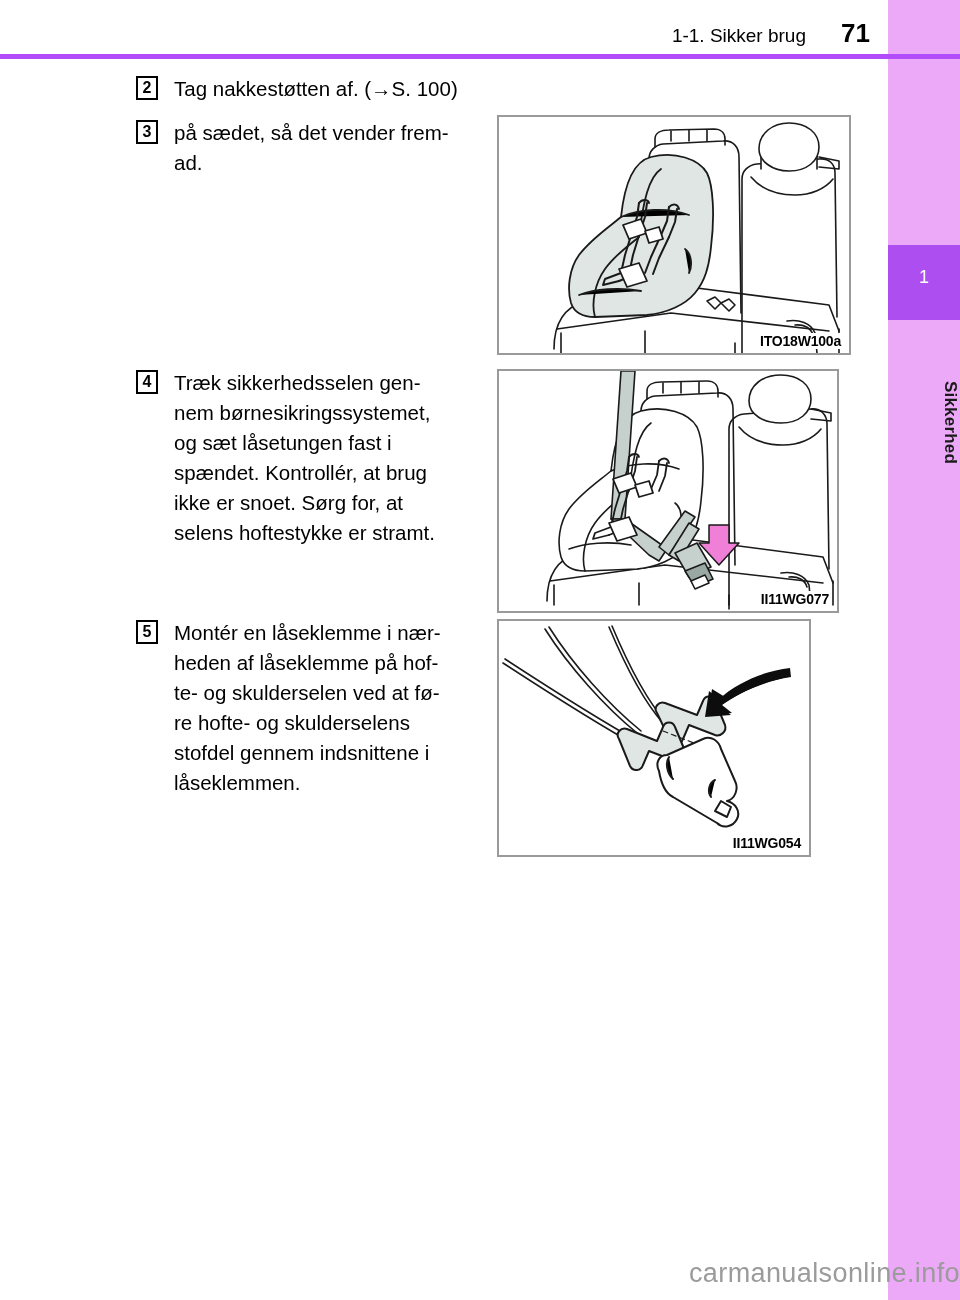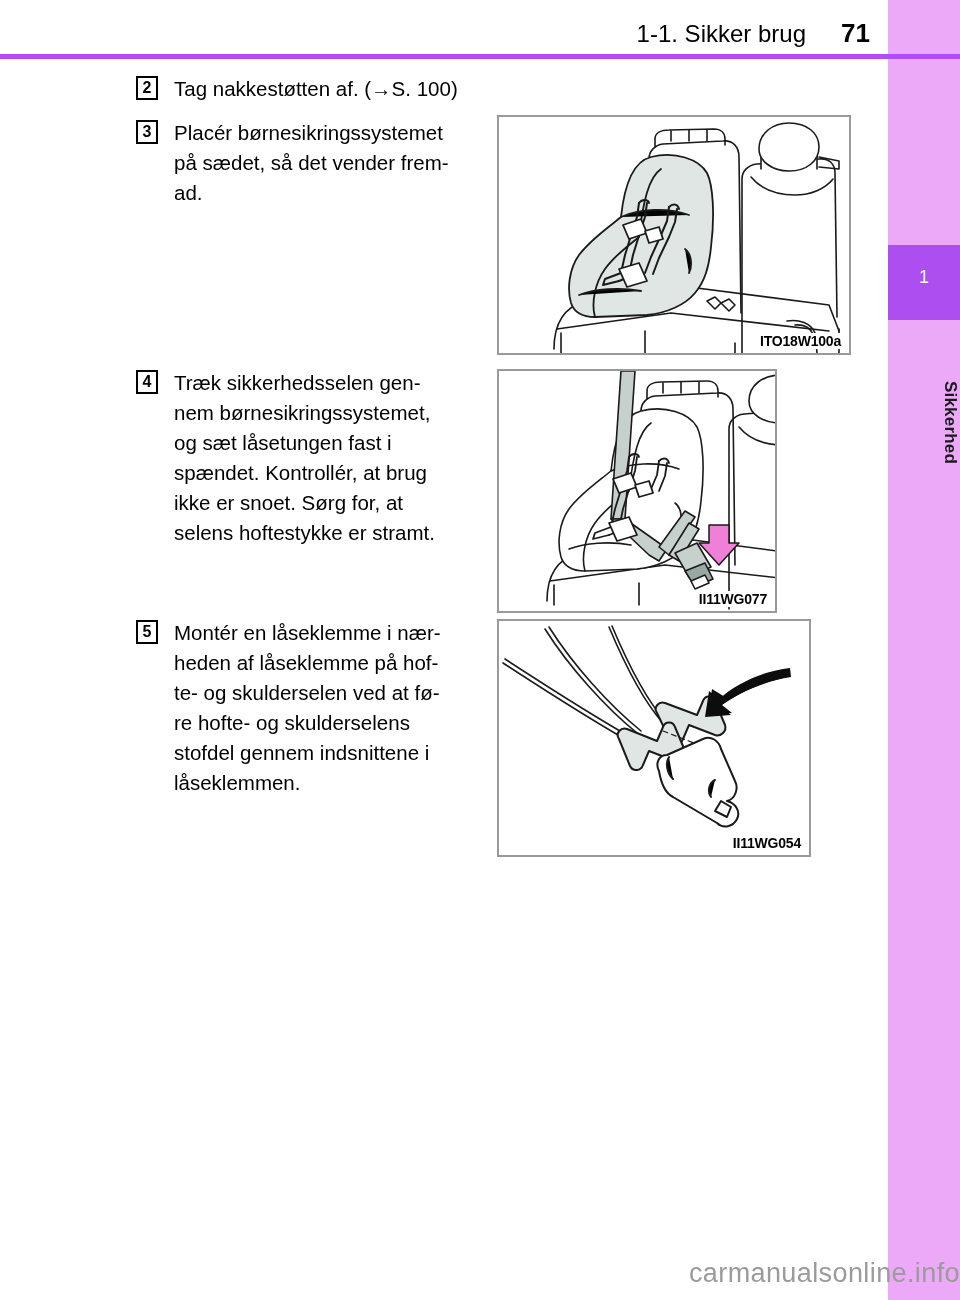--- a/index.html
+++ b/index.html
@@ -67,21 +67,21 @@
     position: absolute;
     top: 18px; left: 0;
     width: 888px;
     height: 34px;
     display: flex;
     align-items: baseline;
     justify-content: flex-end;
     padding-right: 18px;
   }
   .header-section {
-    font-size: 24px;
+    font-size: 19px;
     color: #000;
     font-family: "Liberation Sans", sans-serif;
   }
   .header-pageno {
     font-size: 26px;
     font-weight: bold;
     color: #000;
     margin-left: 26px;
     min-width: 38px;
     text-align: right;
@@ -187,21 +187,20 @@
   <div class="content">
 
     <div class="step-row" style="top:12px;">
       <div class="step-num">2</div>
       <div class="step-text wide">Tag nakkestøtten af. (→S. 100)</div>
     </div>
 
     <div class="step-row" style="top:56px;">
       <div class="step-num">3</div>
       <div class="step-text narrow">
-        <span>Placér  børnesikringssystemet</span>
         <span>på sædet, så det vender frem-</span>
         <span>ad.</span>
       </div>
     </div>
 
     <div class="step-row" style="top:306px;">
       <div class="step-num">4</div>
       <div class="step-text narrow">
         <span>Træk  sikkerhedsselen  gen-</span>
         <span>nem  børnesikringssystemet,</span>
@@ -280,21 +279,21 @@
           </g>
 
           <path d="M124 108 L142 102 L148 116 L130 122 Z" fill="#ffffff"></path>
           <path d="M146 114 L160 110 L164 122 L150 126 Z" fill="#ffffff"></path>
           <path d="M120 152 L140 146 L148 164 L128 170 Z" fill="#ffffff"></path>
         </g>
       </svg>
       <div class="figure-caption">ITO18W100a</div>
     </div>
 
-    <div class="figure" style="top:307px; width:280px; height:244px;">
+    <div class="figure" style="top:307px; width:342px; height:244px;">
       <svg width="350" height="240" viewBox="0 0 350 240">
         <g fill="none" stroke="#1a1a1a" stroke-width="1.6" stroke-linejoin="round" stroke-linecap="round">
 
           <path d="M230 238 L230 58 C230 50 236 44 245 43 L312 38 C322 37 328 44 328 53 L330 198"></path>
           <path d="M240 56 C250 68 266 74 284 74 C300 74 314 68 322 58"></path>
 
           <path d="M250 30 C250 14 264 4 282 4 C300 4 312 14 312 28 C312 42 300 52 282 52 C265 52 250 44 250 30 Z" fill="#ffffff"></path>
           <path d="M312 38 L332 42 L332 50 L312 48"></path>
 
           <path d="M140 190 L142 40 C142 32 148 26 156 25 L218 22 C228 21 234 28 234 38 L236 194"></path>

